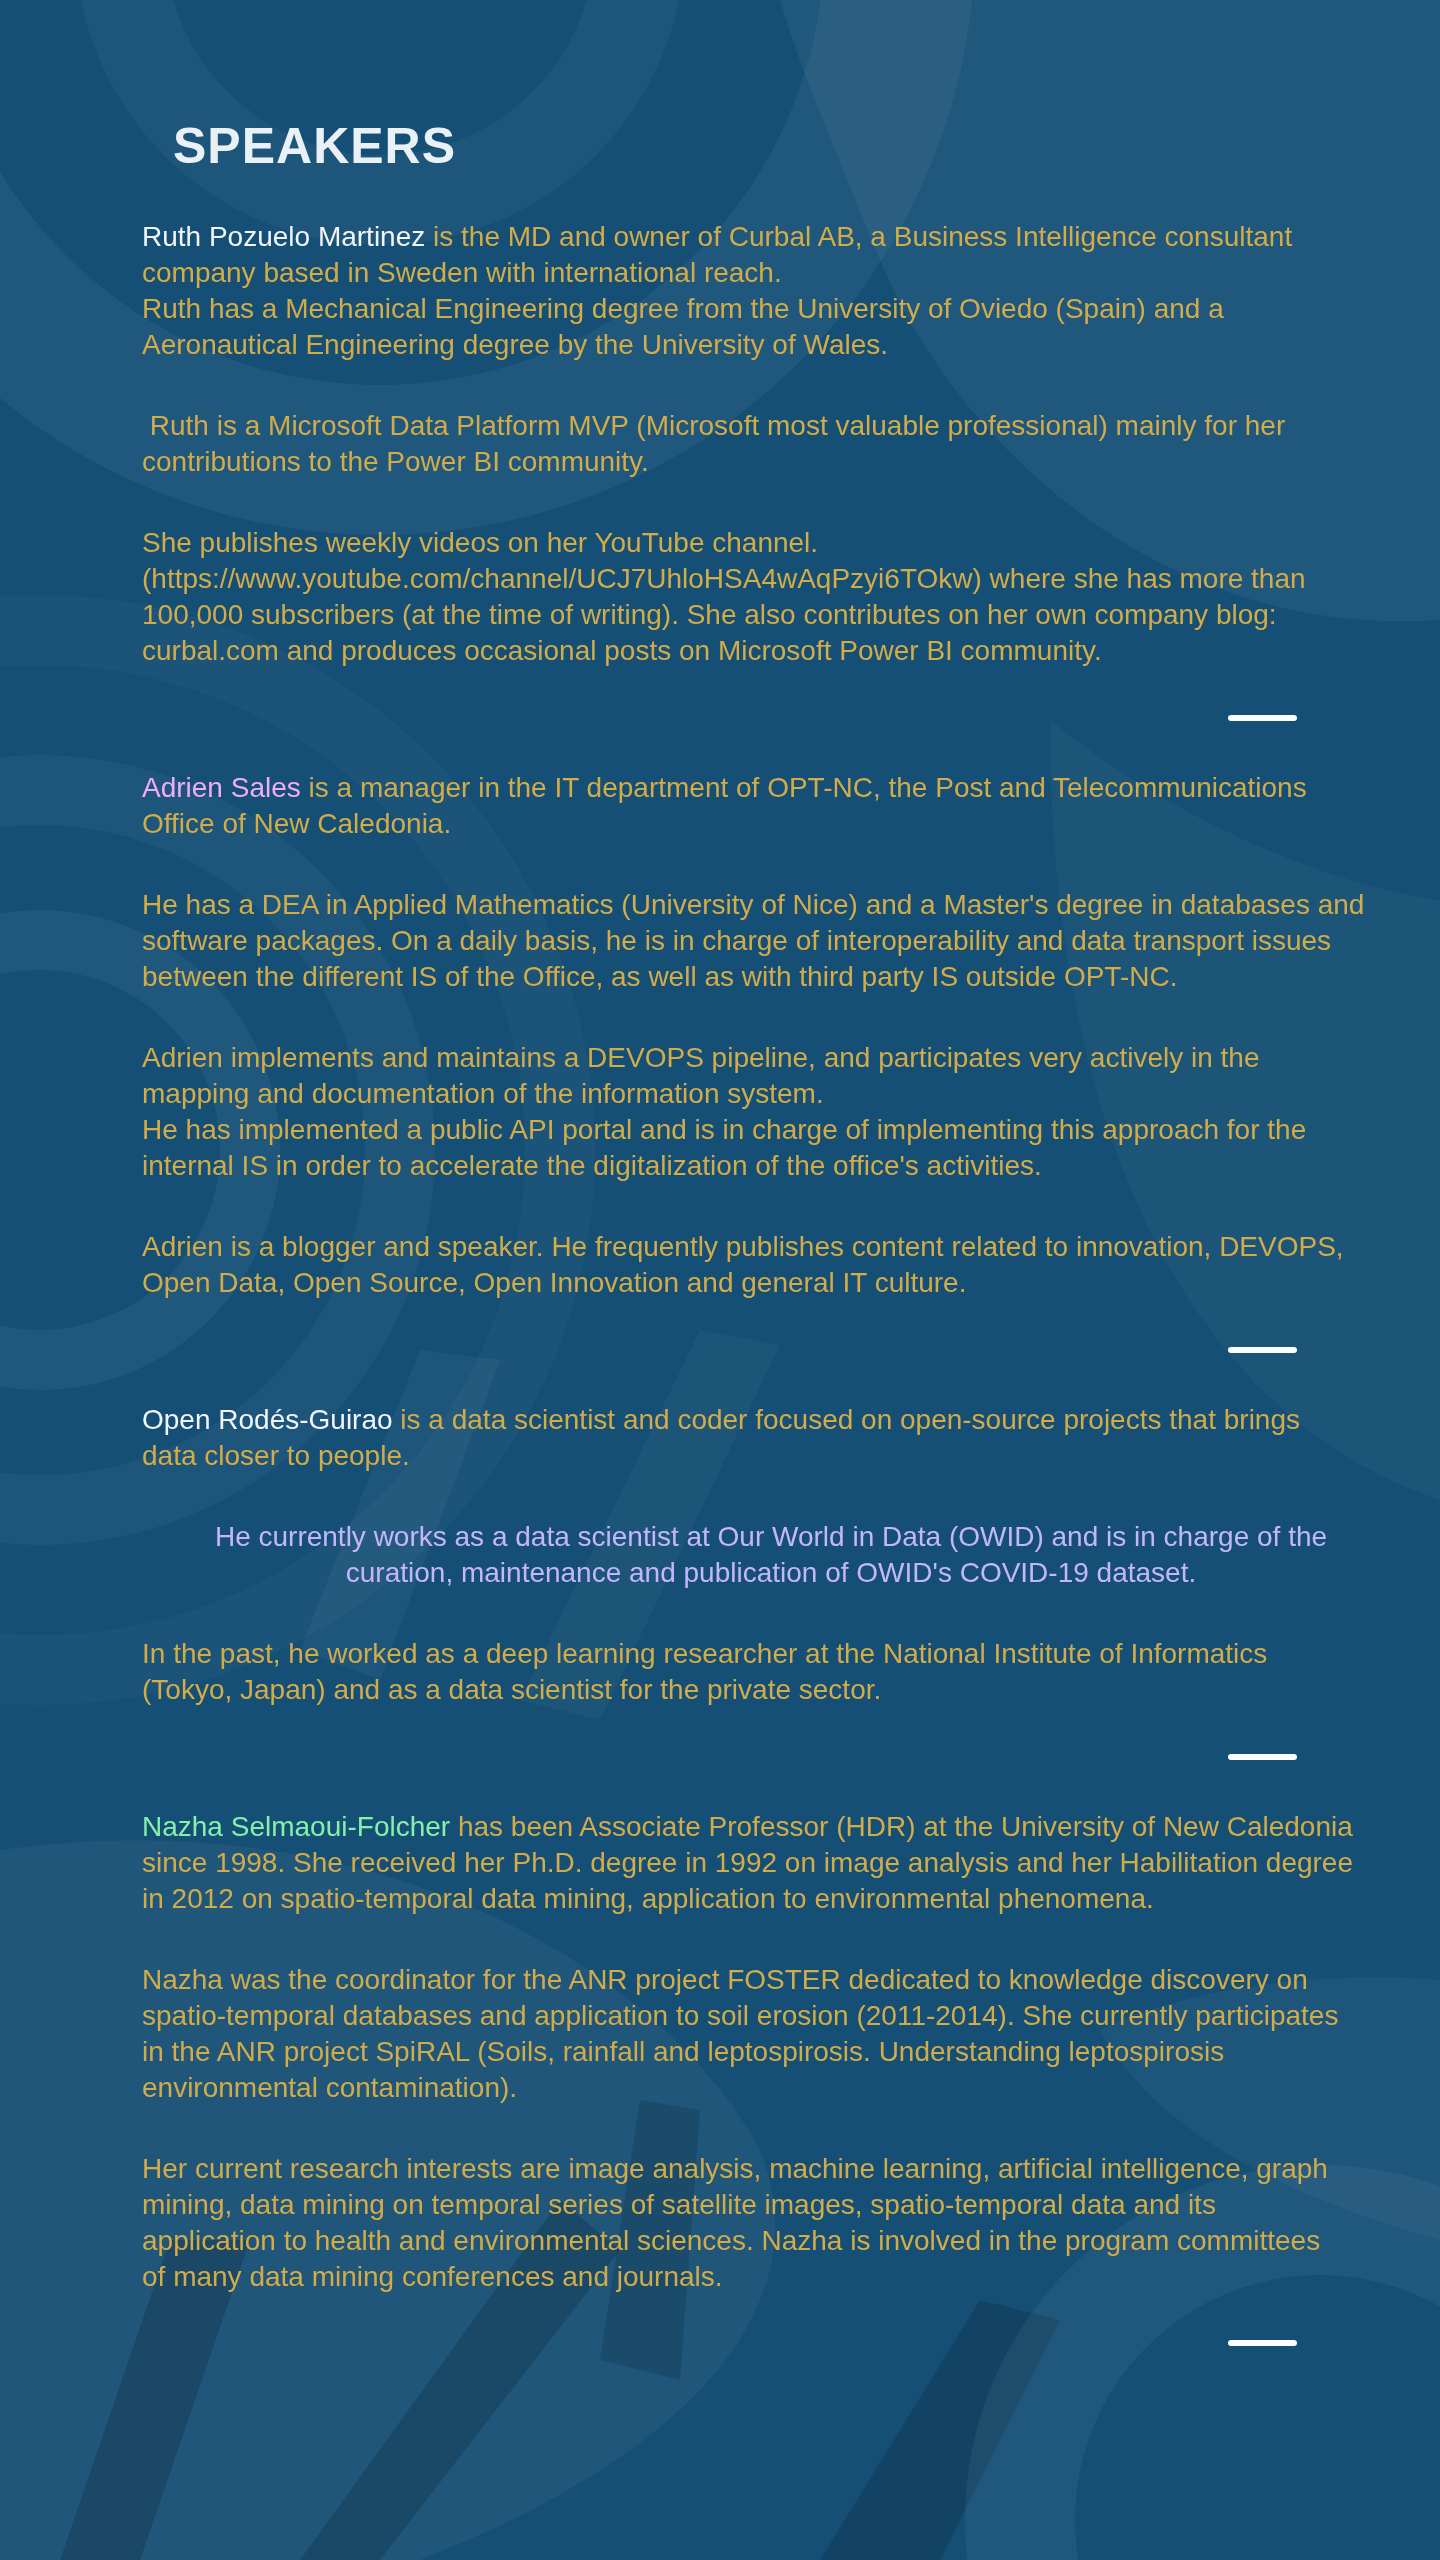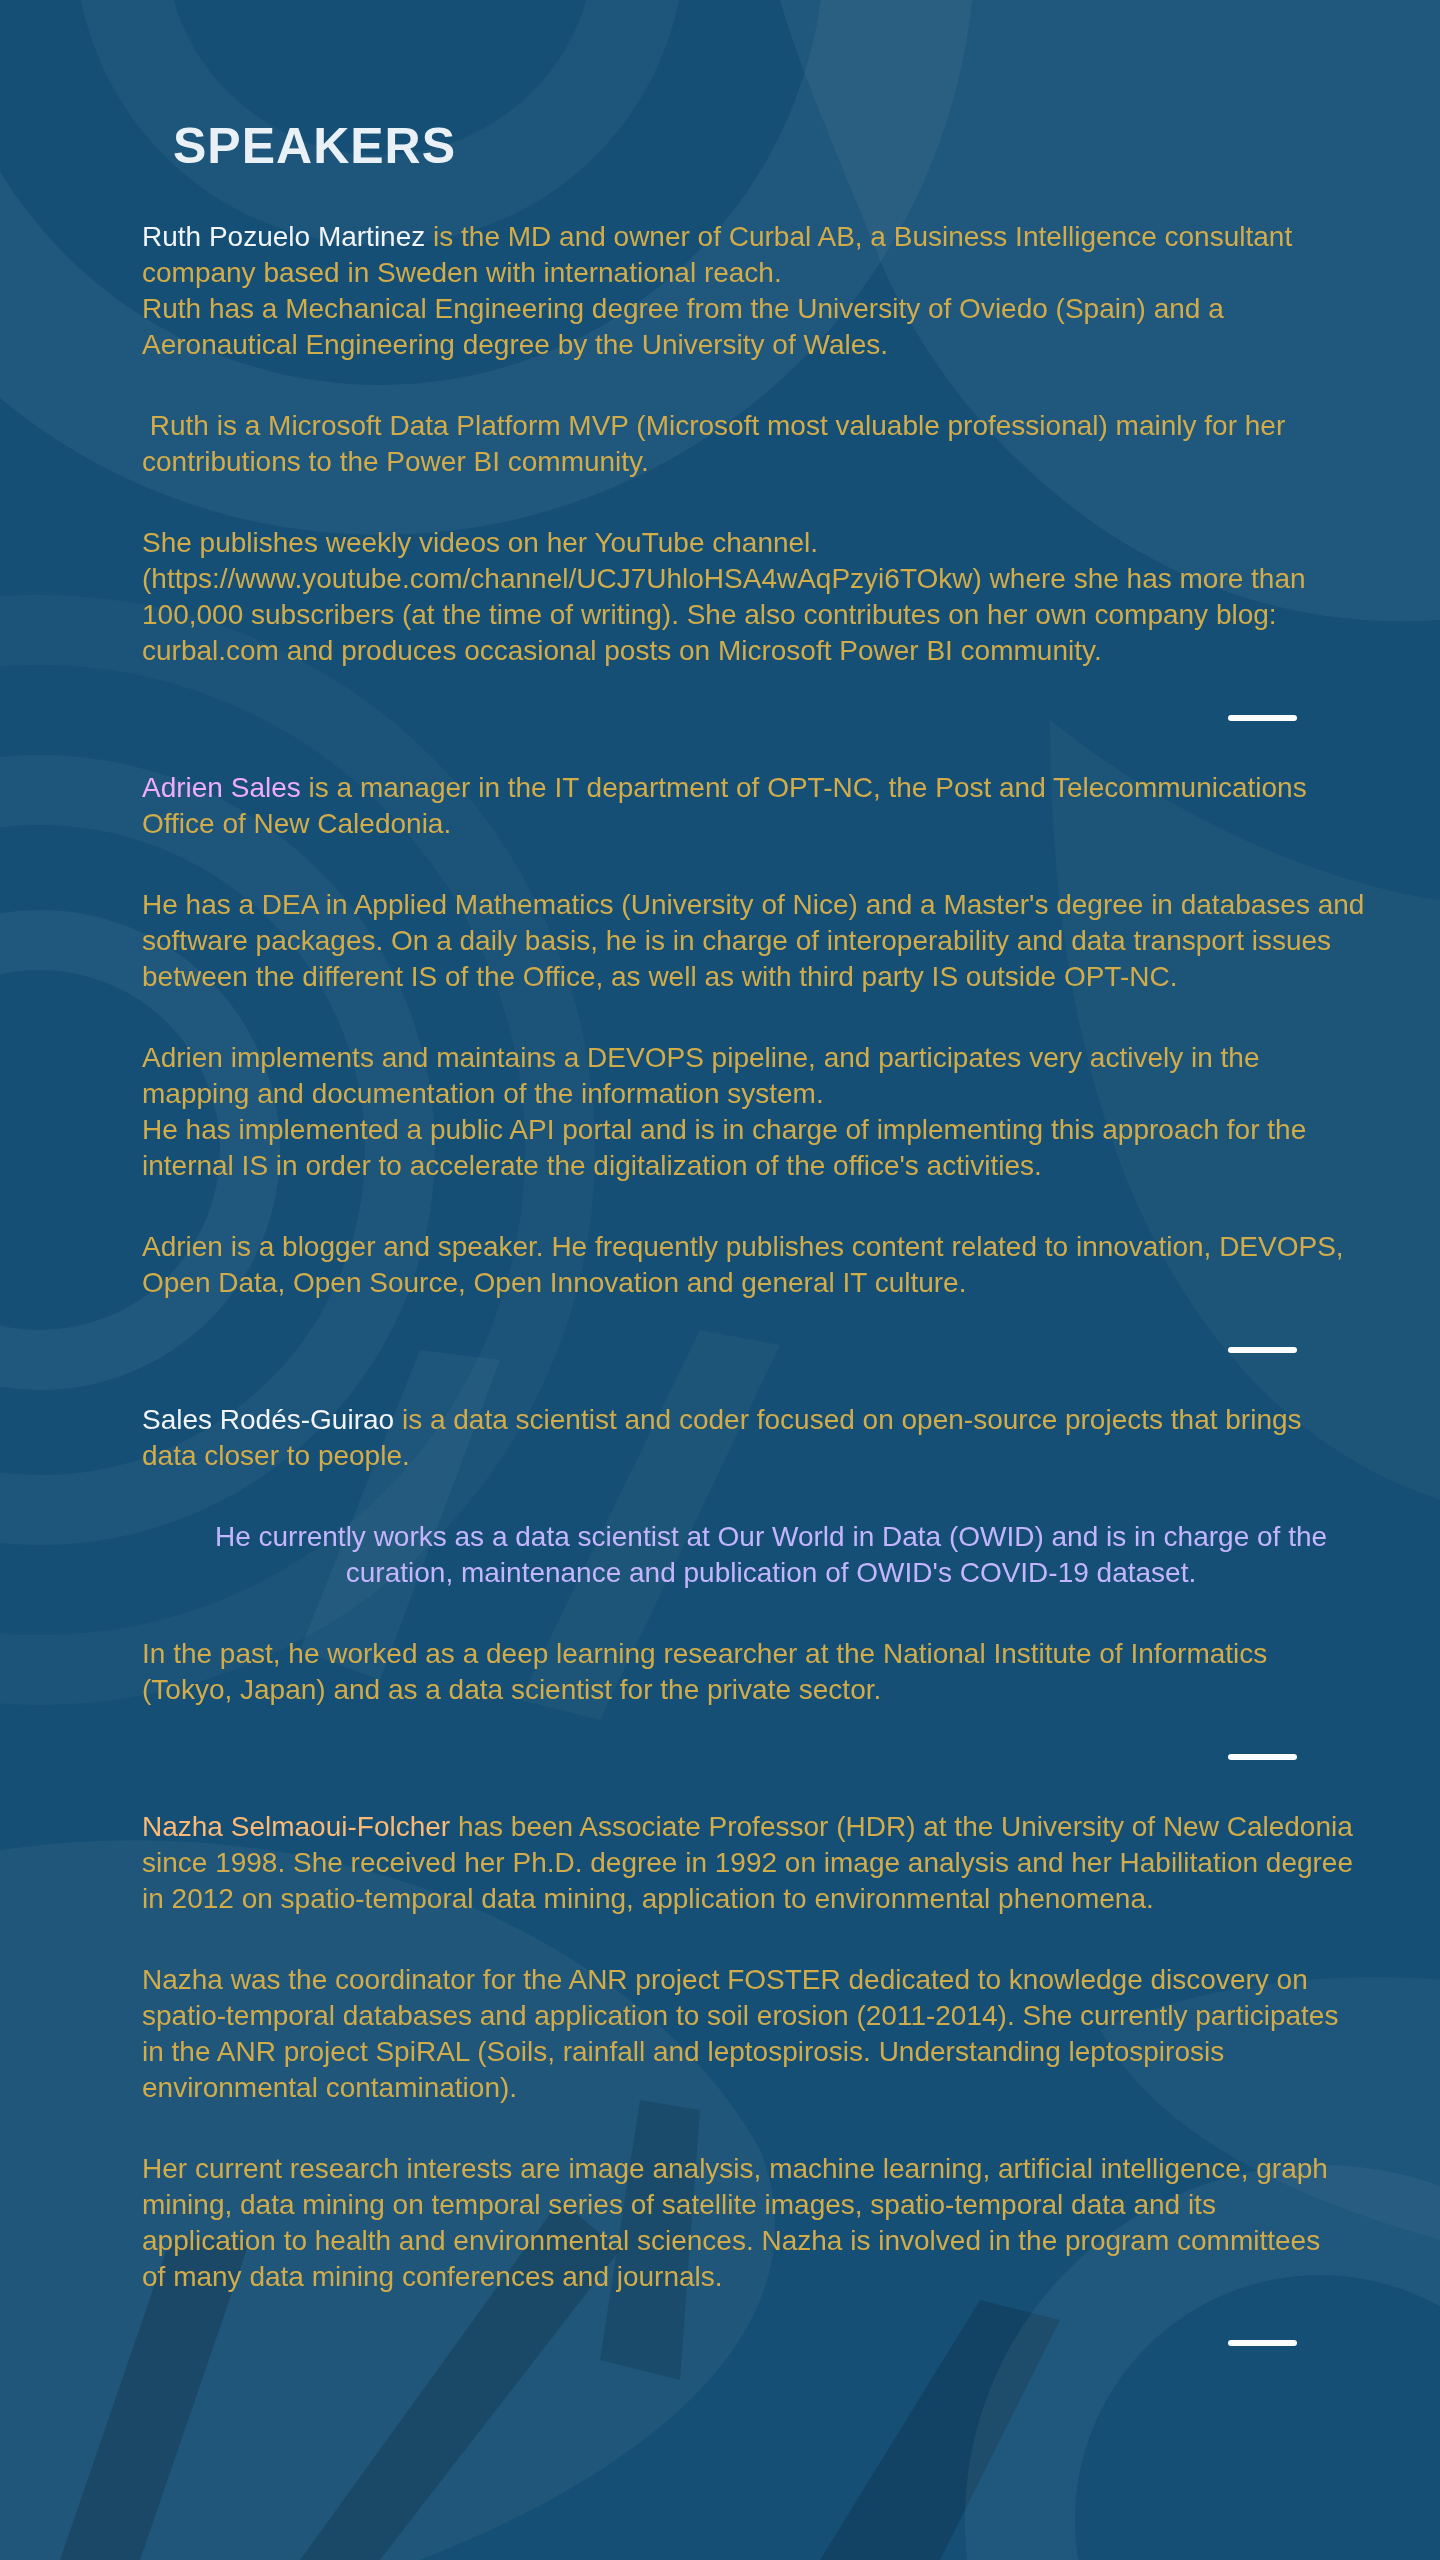--- a/index.html
+++ b/index.html
@@ -105,30 +105,30 @@
 between the different IS of the Office, as well as with third party IS outside OPT-NC.</p>
         <p class="bio" style="color: rgb(211, 172, 74);">Adrien implements and maintains a DEVOPS pipeline, and participates very actively in the
 mapping and documentation of the information system.
 He has implemented a public API portal and is in charge of implementing this approach for the
 internal IS in order to accelerate the digitalization of the office's activities.</p>
         <p class="bio" style="color: rgb(211, 172, 74);">Adrien is a blogger and speaker. He frequently publishes content related to innovation, DEVOPS,
 Open Data, Open Source, Open Innovation and general IT culture.</p>
         <div class="divider" style="background: rgb(252, 253, 254);"></div>
       </section>
       <section class="speaker-section">
-        <p class="bio" style="color: rgb(211, 172, 74);"><span class="speaker-name" style="color: rgb(242, 245, 247);">Sales Rodés-Guirao</span> is a data scientist and coder focused on open-source projects that brings
+        <p class="bio" style="color: rgb(211, 172, 74);"><span class="speaker-name" style="color: rgb(242, 245, 247);">Open Rodés-Guirao</span> is a data scientist and coder focused on open-source projects that brings
 data closer to people.</p>
         <p class="bio" style="color: #c4b5fd; text-align: center;">He currently works as a data scientist at Our World in Data (OWID) and is in charge of the
 curation, maintenance and publication of OWID's COVID-19 dataset.</p>
         <p class="bio" style="color: rgb(211, 172, 74);">In the past, he worked as a deep learning researcher at the National Institute of Informatics
 (Tokyo, Japan) and as a data scientist for the private sector.</p>
         <div class="divider" style="background: rgb(252, 253, 254);"></div>
       </section>
       <section class="speaker-section">
-        <p class="bio" style="color: rgb(211, 172, 74);"><span class="speaker-name" style="color: #fdba74;">Nazha Selmaoui-Folcher</span> has been Associate Professor (HDR) at the University of New Caledonia
+        <p class="bio" style="color: rgb(211, 172, 74);"><span class="speaker-name" style="color: #86efac;">Nazha Selmaoui-Folcher</span> has been Associate Professor (HDR) at the University of New Caledonia
 since 1998. She received her Ph.D. degree in 1992 on image analysis and her Habilitation degree
 in 2012 on spatio-temporal data mining, application to environmental phenomena.</p>
         <p class="bio" style="color: rgb(211, 172, 74);">Nazha was the coordinator for the ANR project FOSTER dedicated to knowledge discovery on
 spatio-temporal databases and application to soil erosion (2011-2014). She currently participates
 in the ANR project SpiRAL (Soils, rainfall and leptospirosis. Understanding leptospirosis
 environmental contamination).</p>
         <p class="bio" style="color: rgb(211, 172, 74);">Her current research interests are image analysis, machine learning, artificial intelligence, graph
 mining, data mining on temporal series of satellite images, spatio-temporal data and its
 application to health and environmental sciences. Nazha is involved in the program committees
 of many data mining conferences and journals.</p>

